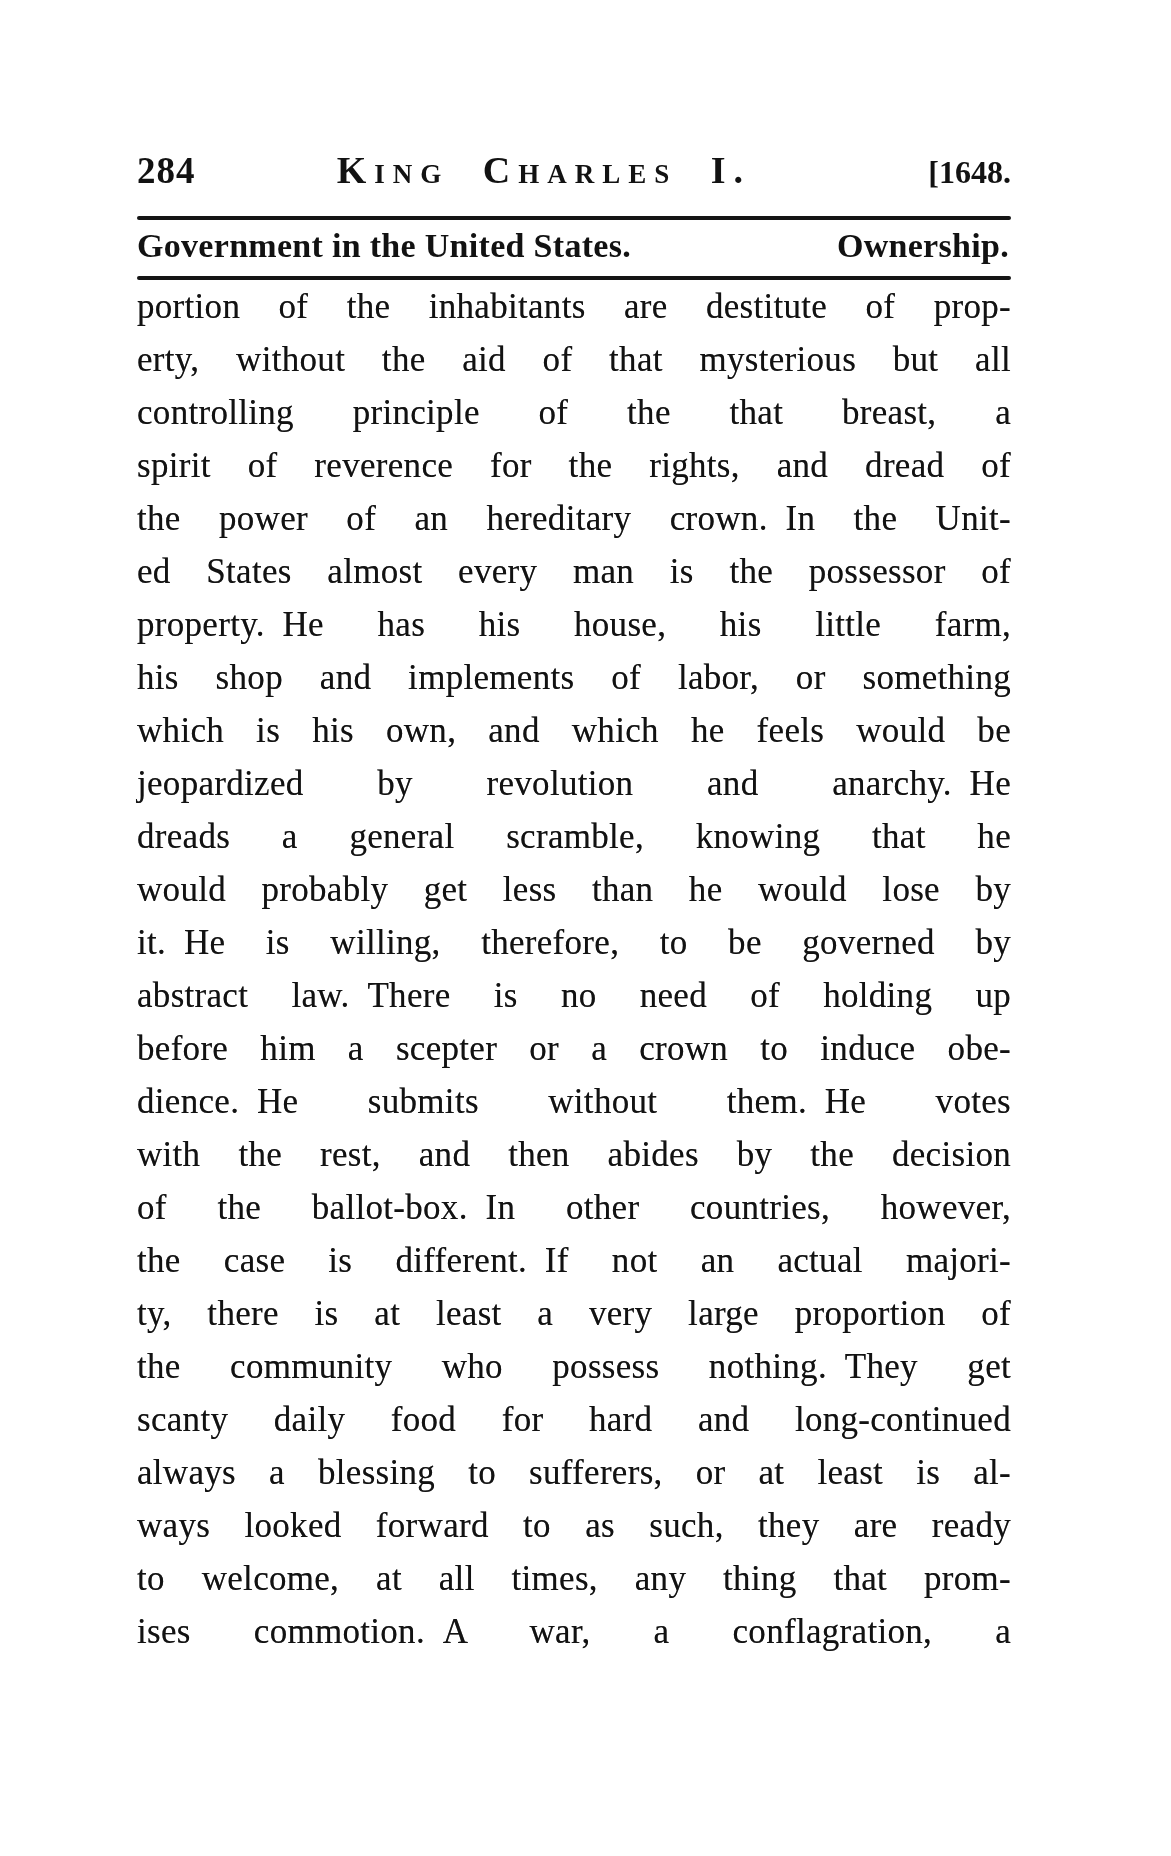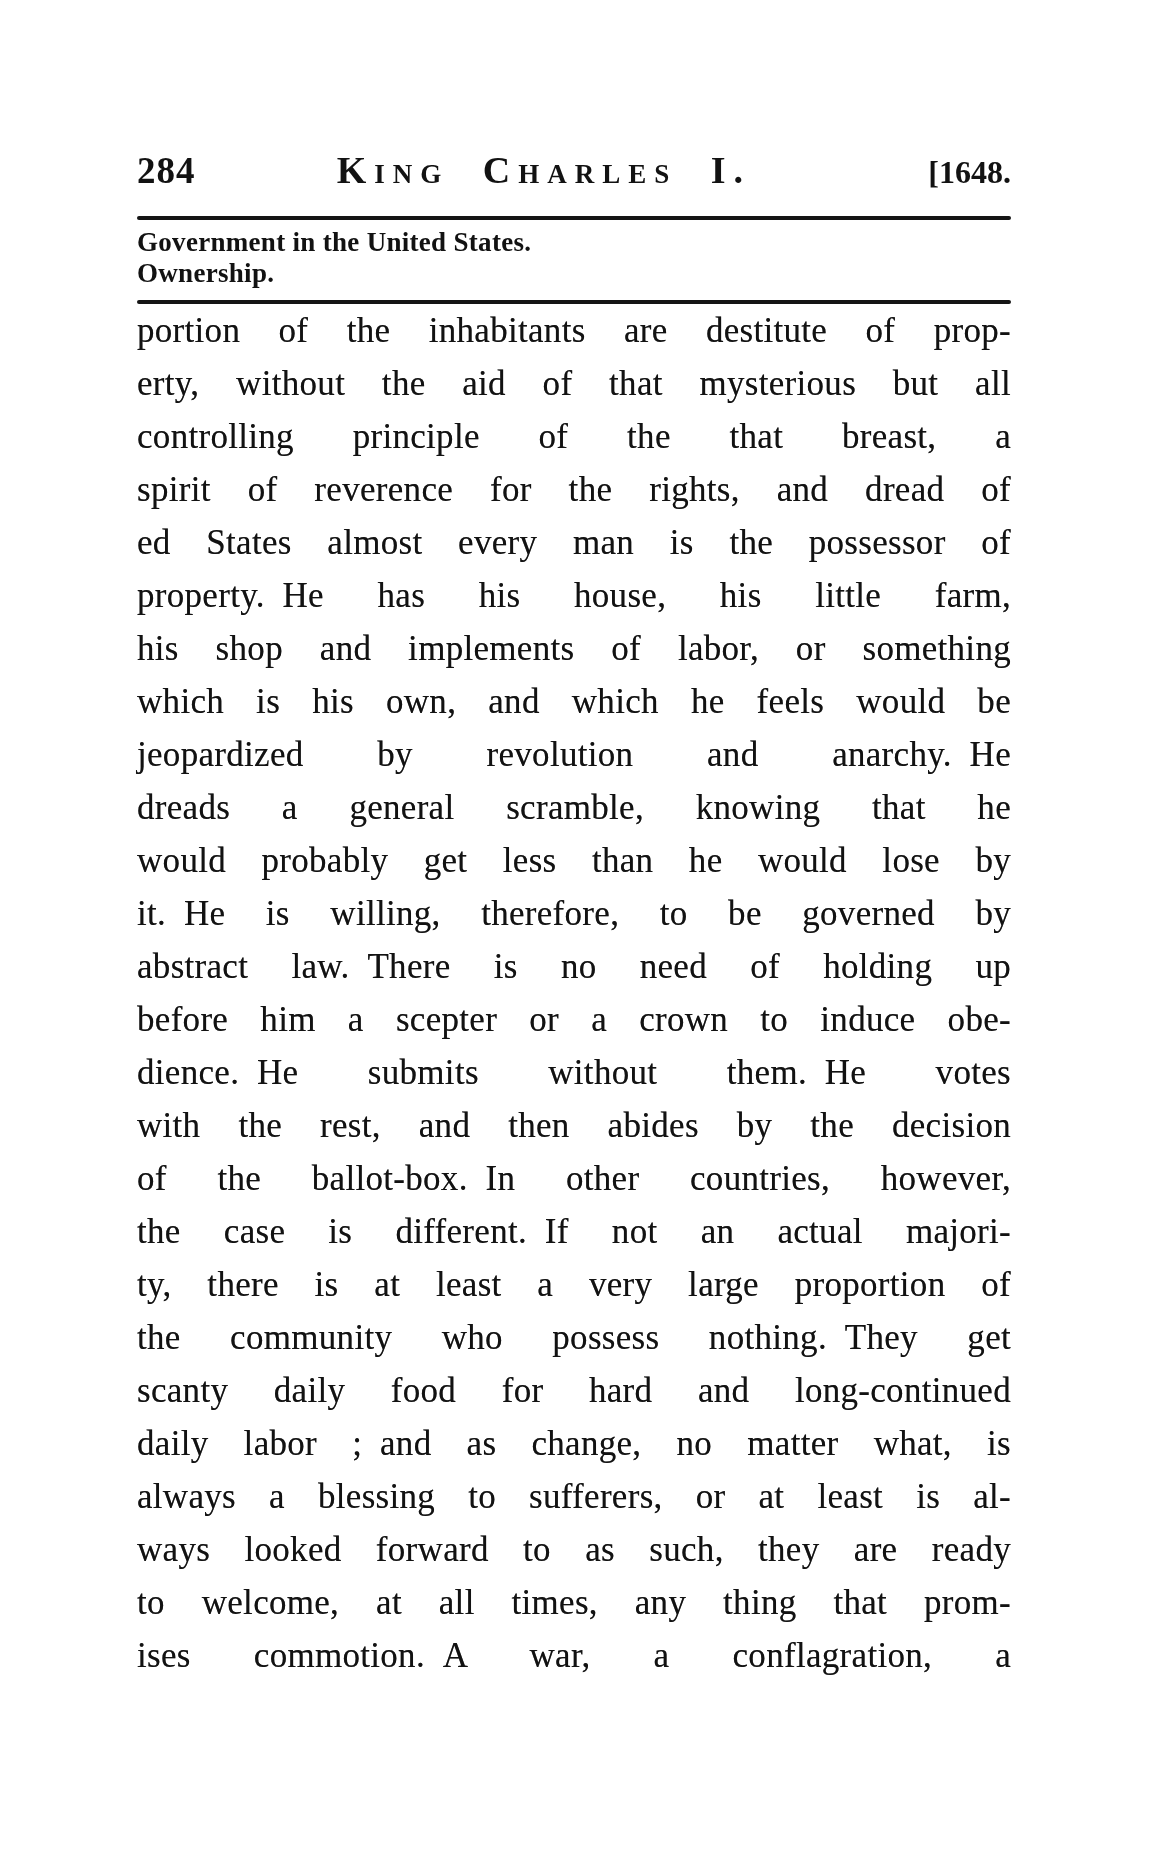--- a/index.html
+++ b/index.html
@@ -58,24 +58,23 @@
     border-radius: 2px;
   }
   .rule-top { margin-top: 16px; }
   .rule-bottom { margin-top: 2px; }
   
   .section-head {
     display: flex;
     justify-content: space-between;
     align-items: baseline;
     padding: 7px 2px 9px 0;
-    font-size: 27px;
+    font-size: 34px;
     font-weight: bold;
     letter-spacing: 0.3px;
-    flex-direction: column;
   }
   
   .body-text {
   }
   .line {
     font-size: 35px;
     line-height: 53px;
     height: 53px;
     white-space: normal;
     text-align: justify;
@@ -104,38 +103,38 @@
       <span>Ownership.</span>
     </div>
 
     <div class="rule rule-bottom"></div>
 
     <div class="body-text">
       <div class="line">portion of the inhabitants are destitute of prop-</div>
       <div class="line">erty, without the aid of that mysterious but all</div>
       <div class="line">controlling principle of the that breast, a</div>
       <div class="line">spirit of reverence for the rights, and dread of</div>
+      <div class="line">the power of an hereditary crown. In the Unit-</div>
       <div class="line">ed States almost every man is the possessor of</div>
       <div class="line">property. He has his house, his little farm,</div>
       <div class="line">his shop and implements of labor, or something</div>
       <div class="line">which is his own, and which he feels would be</div>
       <div class="line">jeopardized by revolution and anarchy. He</div>
       <div class="line">dreads a general scramble, knowing that he</div>
       <div class="line">would probably get less than he would lose by</div>
       <div class="line">it. He is willing, therefore, to be governed by</div>
       <div class="line">abstract law. There is no need of holding up</div>
       <div class="line">before him a scepter or a crown to induce obe-</div>
       <div class="line">dience. He submits without them. He votes</div>
       <div class="line">with the rest, and then abides by the decision</div>
       <div class="line">of the ballot-box. In other countries, however,</div>
       <div class="line">the case is different. If not an actual majori-</div>
       <div class="line">ty, there is at least a very large proportion of</div>
       <div class="line">the community who possess nothing. They get</div>
       <div class="line">scanty daily food for hard and long-continued</div>
-      <div class="line">daily labor ; and as change, no matter what, is</div>
       <div class="line">always a blessing to sufferers, or at least is al-</div>
       <div class="line">ways looked forward to as such, they are ready</div>
       <div class="line">to welcome, at all times, any thing that prom-</div>
       <div class="line">ises commotion. A war, a conflagration, a</div>
     </div>
 
   </div>
 </div>
 
 </body></html>

